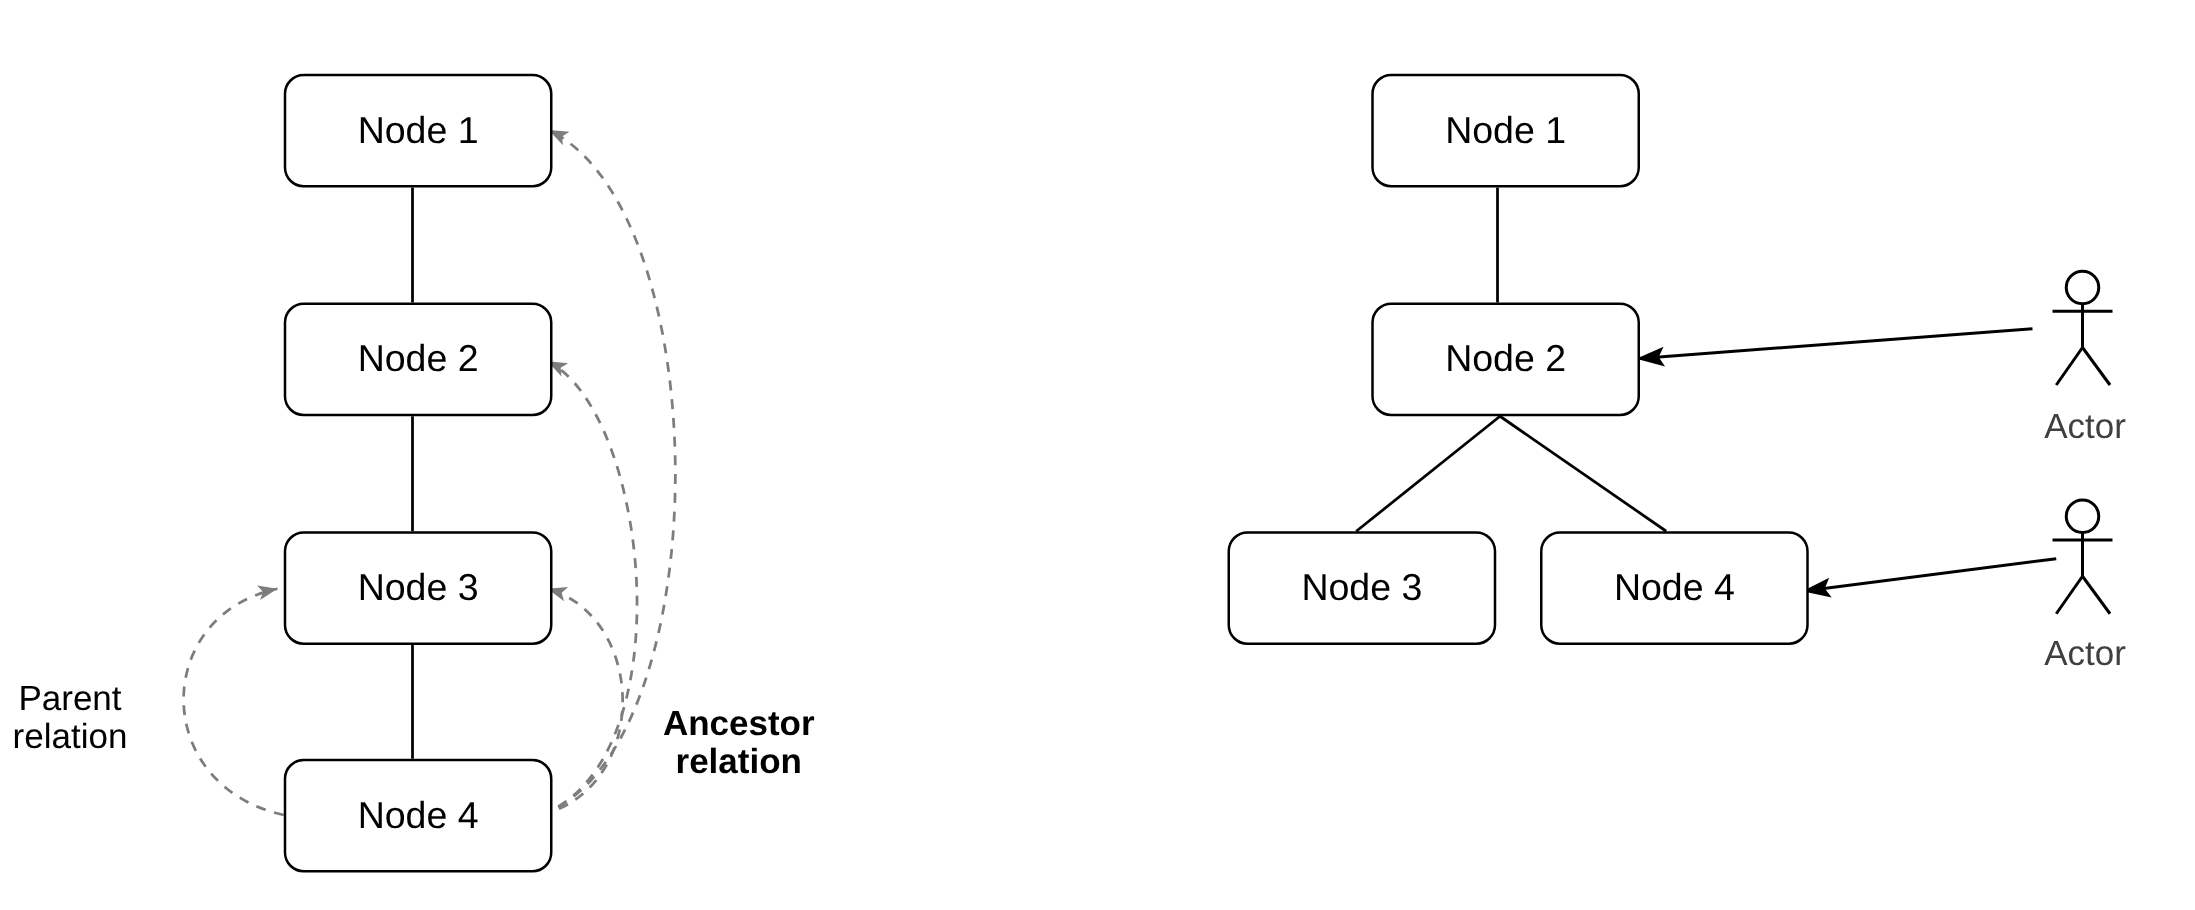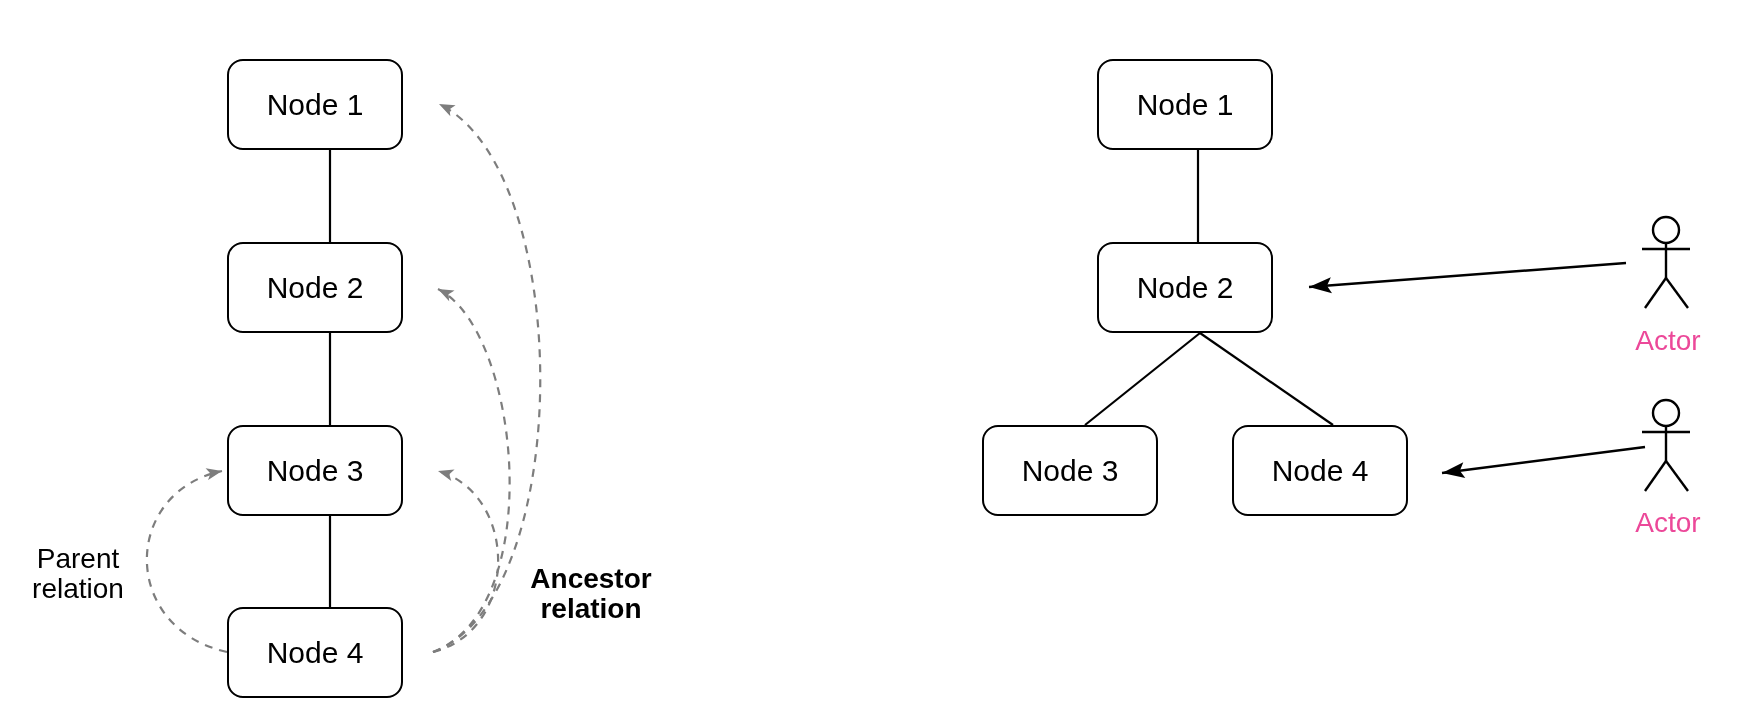--- a/index.html
+++ b/index.html
@@ -17,21 +17,21 @@
   }
   #edges-svg {
     position: absolute;
     left: 0;
     top: 0;
     width: 1756px;
     height: 728px;
   }
   .node {
     position: absolute;
-    width: 176px;
+    width: 215px;
     height: 91px;
     box-sizing: border-box;
     background: #ffffff;
     border: 2.5px solid #000000;
     border-radius: 16px;
     display: flex;
     align-items: center;
     justify-content: center;
     font-size: 30px;
     color: #000000;
@@ -45,38 +45,38 @@
     line-height: 30px;
     color: #000000;
     white-space: nowrap;
   }
   .actor-label {
     position: absolute;
     transform: translateX(-50%);
     text-align: center;
     font-size: 28px;
     line-height: 30px;
-    color: #ec4899;
+    color: #404040;
     white-space: nowrap;
   }
 
   
   #l-node1 { left: 227px; top: 59px; }
   #l-node2 { left: 227px; top: 242px; }
   #l-node3 { left: 227px; top: 425px; }
   #l-node4 { left: 227px; top: 607px; }
 
   
   #r-node1 { left: 1097px; top: 59px; }
   #r-node2 { left: 1097px; top: 242px; }
   #r-node3 { left: 982px;  top: 425px; }
   #r-node4 { left: 1232px; top: 425px; }
 
   
-  #parent-label   { left: 78px;  top: 544px; }
+  #parent-label   { left: 56px;  top: 544px; }
   #ancestor-label { left: 591px; top: 564px; font-weight: bold; }
   #actor1-label   { left: 1668px; top: 326px; }
   #actor2-label   { left: 1668px; top: 508px; }
 </style>
 </head>
 <body>
 
 <div id="canvas">
 
   <svg id="edges-svg" viewBox="0 0 1756 728" xmlns="http://www.w3.org/2000/svg">

